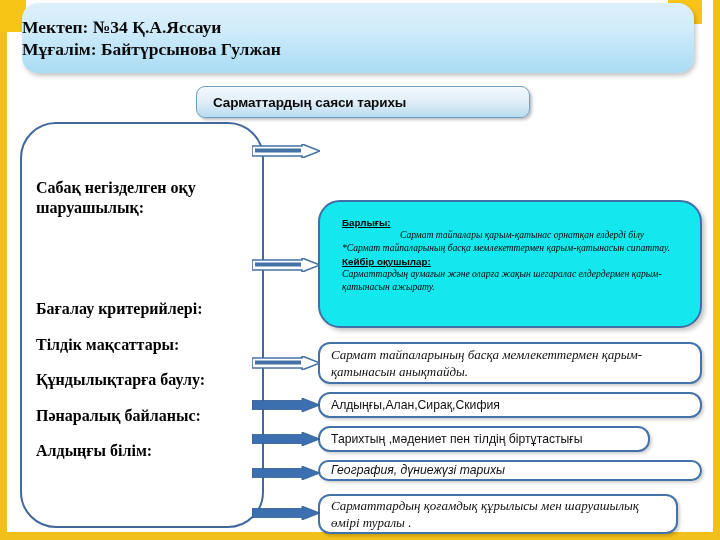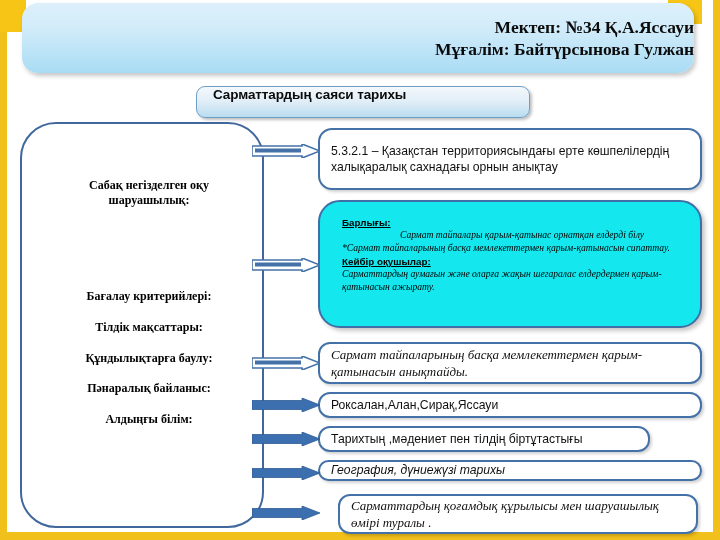--- a/index.html
+++ b/index.html
@@ -51,21 +51,21 @@
   
   .header-box {
     position: absolute;
     left: 22px; top: 3px;
     width: 672px; height: 70px;
     border-radius: 16px;
     background: linear-gradient(to bottom, #ddf0fb 0%, #d2ecfa 35%, #a9dcf4 100%);
     box-shadow: 2px 3px 4px rgba(0,0,0,0.22);
     display: flex;
     flex-direction: column;
-    align-items: flex-end;
+    align-items: flex-start;
     justify-content: center;
   }
   .header-line {
     font-family: "Liberation Serif", serif;
     font-weight: bold;
     font-size: 17.5px;
     color: #0b0b0b;
     line-height: 1.28;
     white-space: nowrap;
   }
@@ -73,21 +73,21 @@
   
   .subtitle-box {
     position: absolute;
     left: 196px; top: 86px;
     width: 332px; height: 30px;
     border-radius: 9px;
     border: 1px solid #6f9fc4;
     background: linear-gradient(to bottom, #f3f8fc 0%, #e3eff8 45%, #b9dcef 100%);
     box-shadow: 2px 2px 3px rgba(0,0,0,0.25);
     display: flex;
-    align-items: flex-start;
+    align-items: center;
   }
   .subtitle-text {
     font-family: "Liberation Sans", sans-serif;
     font-weight: bold;
     font-size: 13.5px;
     color: #0b0b0b;
     padding-left: 16px;
     letter-spacing: -0.1px;
   }
 
@@ -102,24 +102,23 @@
     box-sizing: border-box;
   }
   .left-labels {
     position: absolute;
     left: 36px; top: 178px;
     width: 226px;
   }
   .left-label {
     font-family: "Liberation Serif", serif;
     font-weight: bold;
-    font-size: 12px;
+    font-size: 16px;
     color: #000000;
     line-height: 1.22;
-    text-align: center;
   }
   .lbl-spacer-a { height: 20px; }
   .lbl-spacer-b { height: 62px; }
   .lbl-spacer-c { height: 16px; }
 
   
   .rbox {
     position: absolute;
     box-sizing: border-box;
     border: 2px solid #4472A8;
@@ -173,21 +172,21 @@
     color: #000;
     line-height: 1.35;
     display: block;
   }
   .crit-indent { padding-left: 12px; text-align: center; }
 
   #box-assess  { left: 318px; top: 342px; width: 384px; height: 42px; }
   #box-lang    { left: 318px; top: 392px; width: 384px; height: 26px; }
   #box-values  { left: 318px; top: 426px; width: 332px; height: 26px; }
   #box-inter   { left: 318px; top: 460px; width: 384px; height: 21px; font-style: italic; }
-  #box-prior   { left: 318px; top: 494px; width: 360px; height: 40px; margin-left: 20px; }
+  #box-prior   { left: 318px; top: 494px; width: 360px; height: 40px; }
 
   
   .arrow {
     position: absolute;
     width: 68px; height: 14px;
   }
   .arrow svg { display: block; }
 
   #arrow-1 { left: 252px; top: 144px; }
   #arrow-2 { left: 252px; top: 258px; }
@@ -227,38 +226,35 @@
     <div class="lbl-spacer-c"></div>
     <div class="left-label">Тілдік мақсаттары:</div>
     <div class="lbl-spacer-c"></div>
     <div class="left-label">Құндылықтарға баулу:</div>
     <div class="lbl-spacer-c"></div>
     <div class="left-label">Пәнаралық байланыс:</div>
     <div class="lbl-spacer-c"></div>
     <div class="left-label">Алдыңғы білім:</div>
   </div>
 
-  <div class="rbox" id="box-objective">
-    <span class="rbox-text">5.3.2.1 – Қазақстан территориясындағы ерте көшпелілердің  халықаралық  сахнадағы орнын анықтау</span>
-  </div>
 
   <div class="rbox" id="box-criteria">
     <span class="crit-head">Барлығы:</span>
     <span class="crit-body crit-indent">Сармат тайпалары қарым-қатынас орнатқан елдерді білу</span>
     <span class="crit-body">*Сармат тайпаларының басқа мемлекеттермен қарым-қатынасын сипаттау.</span>
     <span class="crit-head">Кейбір оқушылар:</span>
     <span class="crit-body">Сарматтардың аумағын және оларға жақын шегаралас елдердермен қарым-қатынасын ажырату.</span>
   </div>
 
   <div class="rbox" id="box-assess">
     <span class="rbox-text italic-serif">Сармат тайпаларының басқа мемлекеттермен қарым-қатынасын анықтайды.</span>
   </div>
 
   <div class="rbox" id="box-lang">
-    <span class="rbox-text">Роксалан,Алан,Сирақ,Яссауи</span>
+    <span class="rbox-text">Алдыңғы,Алан,Сирақ,Скифия</span>
   </div>
 
   <div class="rbox" id="box-values">
     <span class="rbox-text">Тарихтың ,мәдениет пен тілдің біртұтастығы</span>
   </div>
 
   <div class="rbox" id="box-inter">
     <span class="rbox-text">География, дүниежүзі тарихы</span>
   </div>
 

